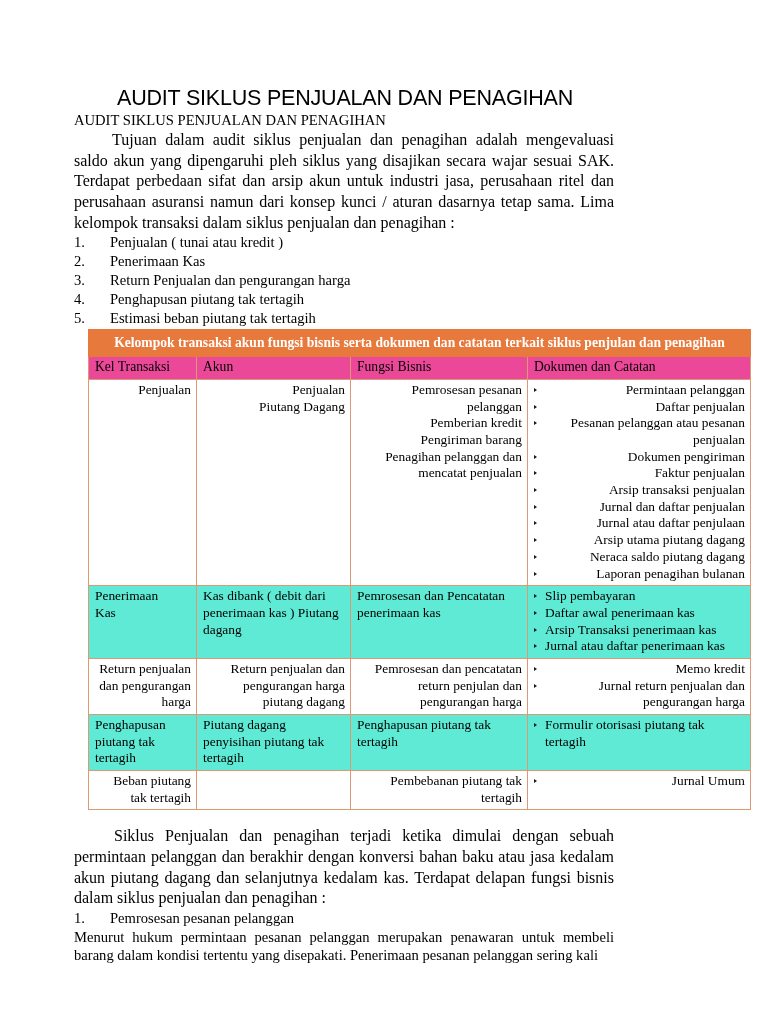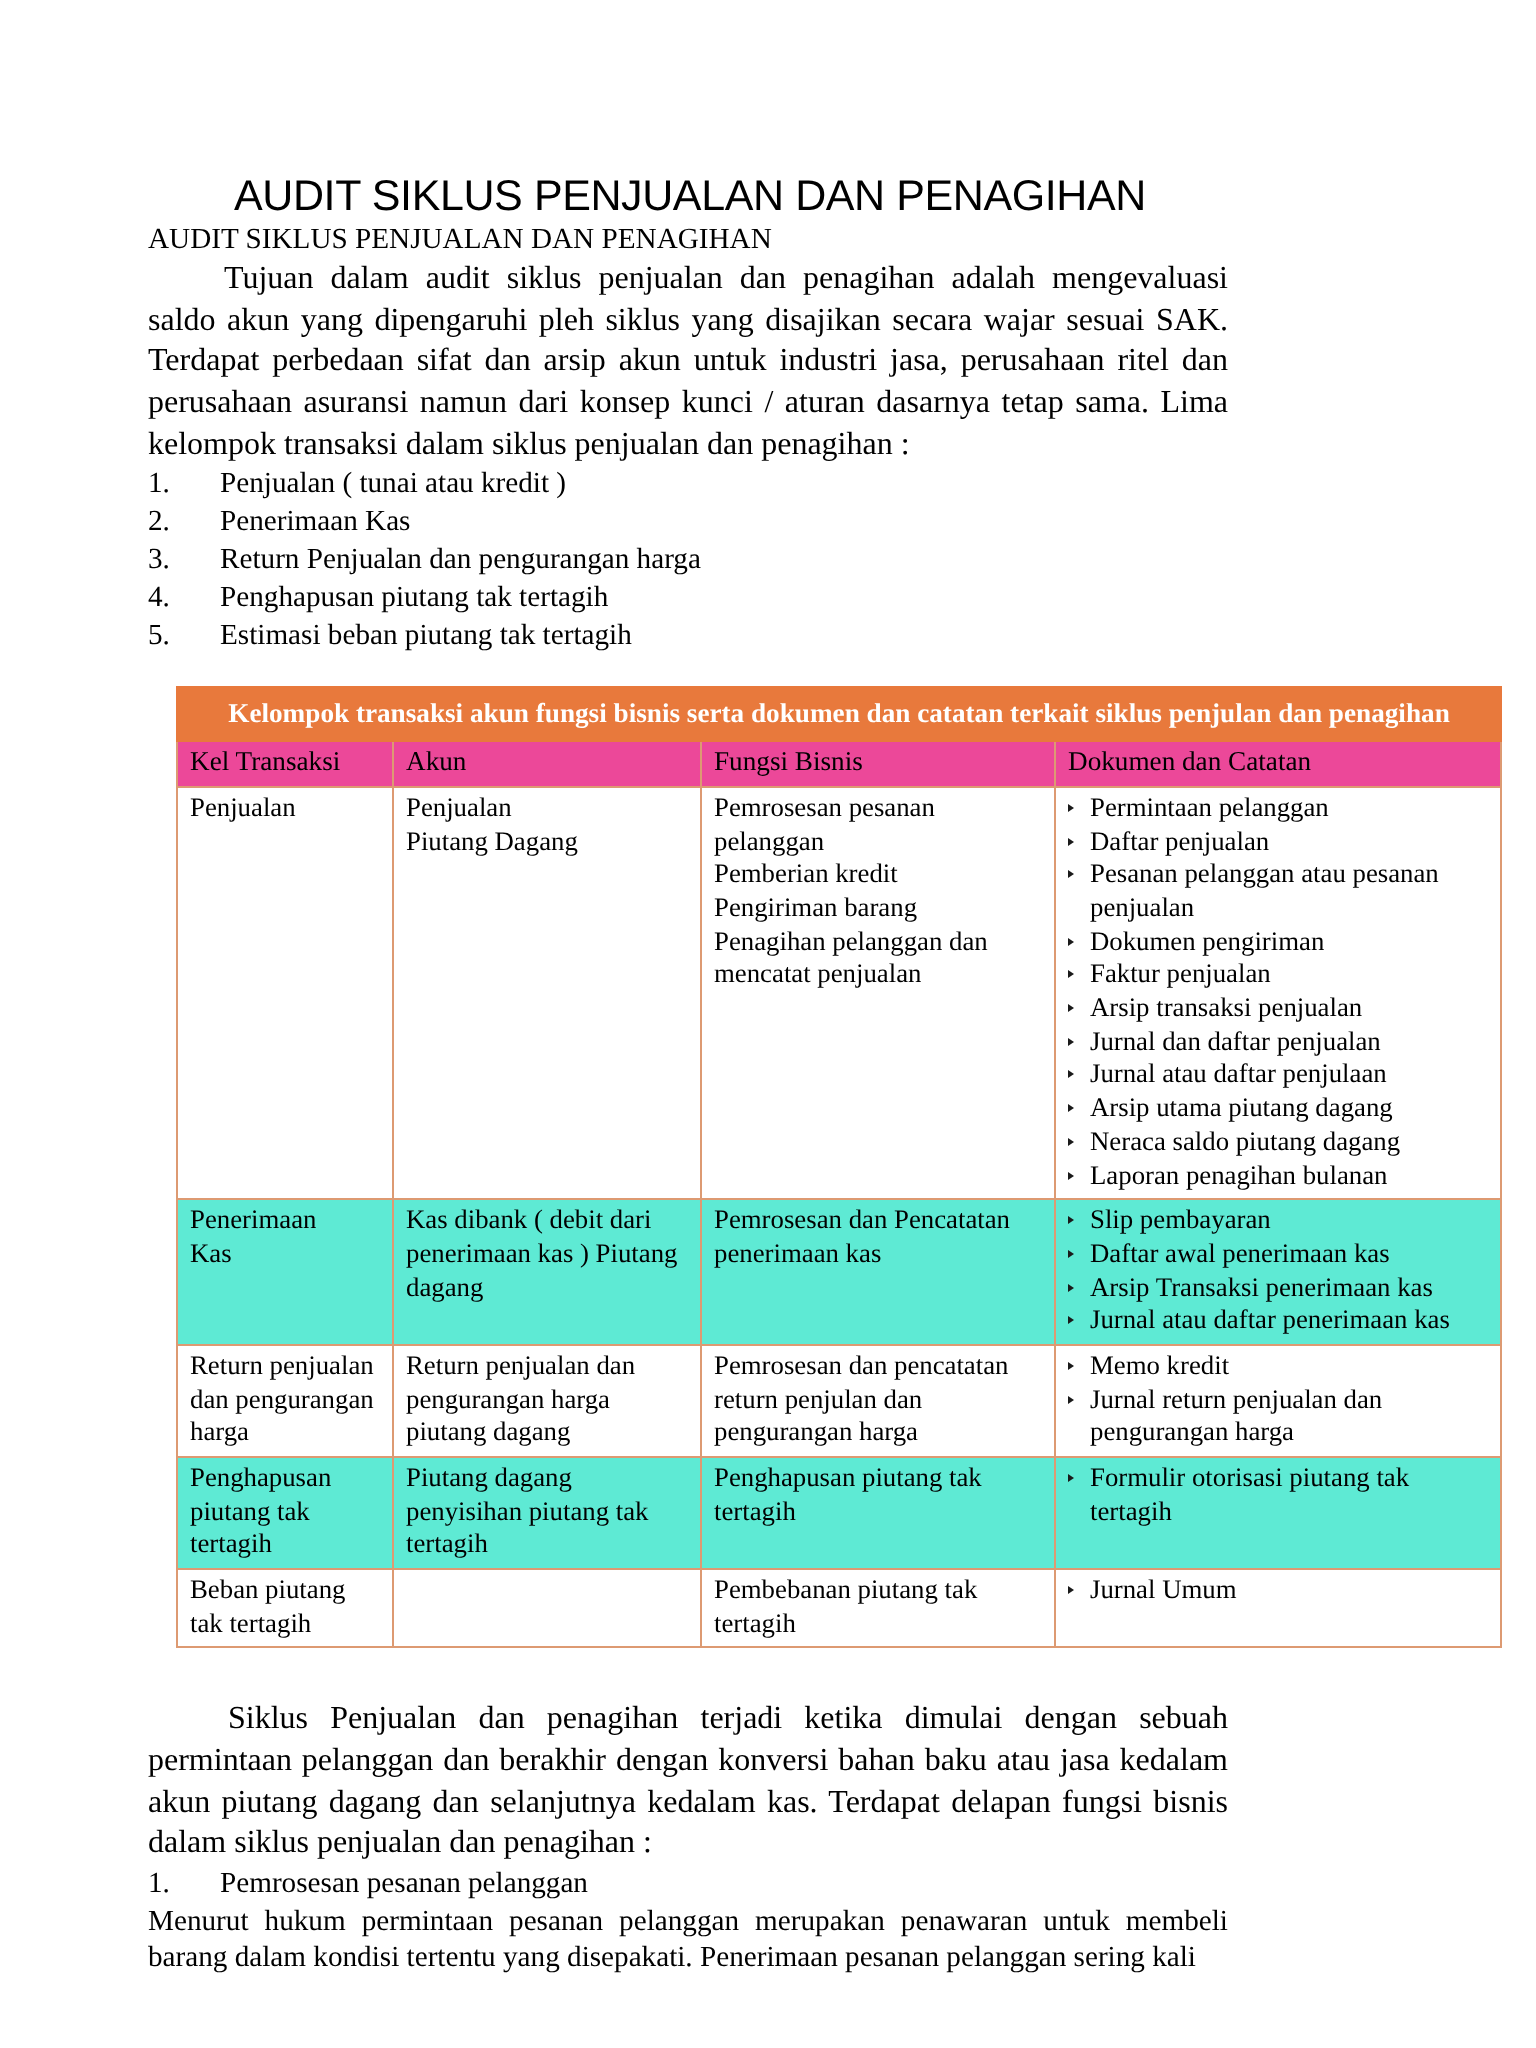--- a/index.html
+++ b/index.html
@@ -60,21 +60,21 @@
   ol.num-list > li .num {
     position: absolute;
     left: 6px;
     top: 0;
     width: 22px;
     text-align: left;
   }
 
   
   .tbl-wrap {
-    margin-top: 15px;
+    margin-top: 1px;
     padding-left: 20px;
     padding-right: 0px;
   }
   table.matrix {
     width: 662px;
     border-collapse: collapse;
     table-layout: fixed;
     font-size: 13.4px;
   }
   table.matrix td, table.matrix th {
@@ -99,20 +99,21 @@
     background: #ec4899;
     font-size: 13.6px;
     padding-top: 2px;
     padding-bottom: 3px;
   }
   tr.shaded td {
     background: #5eead4;
   }
   tr.plain td {
     background: #ffffff;
+    text-align: right;
   }
   .c1 { width: 108px; }
   .c2 { width: 154px; }
   .c3 { width: 177px; }
   .c4 { width: 223px; }
 
   ul.bullets {
     list-style: none;
     margin: 0;
     padding: 0;
@@ -130,21 +131,21 @@
     top: 6px;
     width: 0;
     height: 0;
     border-top: 2.6px solid transparent;
     border-bottom: 2.6px solid transparent;
     border-left: 3.4px solid #1a1a1a;
   }
   .cell-lines > div { line-height: 1.245; }
 
   .tail {
-    margin-top: 26px;
+    margin-top: 16px;
   }
   .tail p.body-par { text-indent: 40px; }
   ol.tail-list {
     list-style: none;
     margin: 0;
     padding: 0;
     font-size: 14.6px;
     line-height: 1.30;
   }
   ol.tail-list > li {

